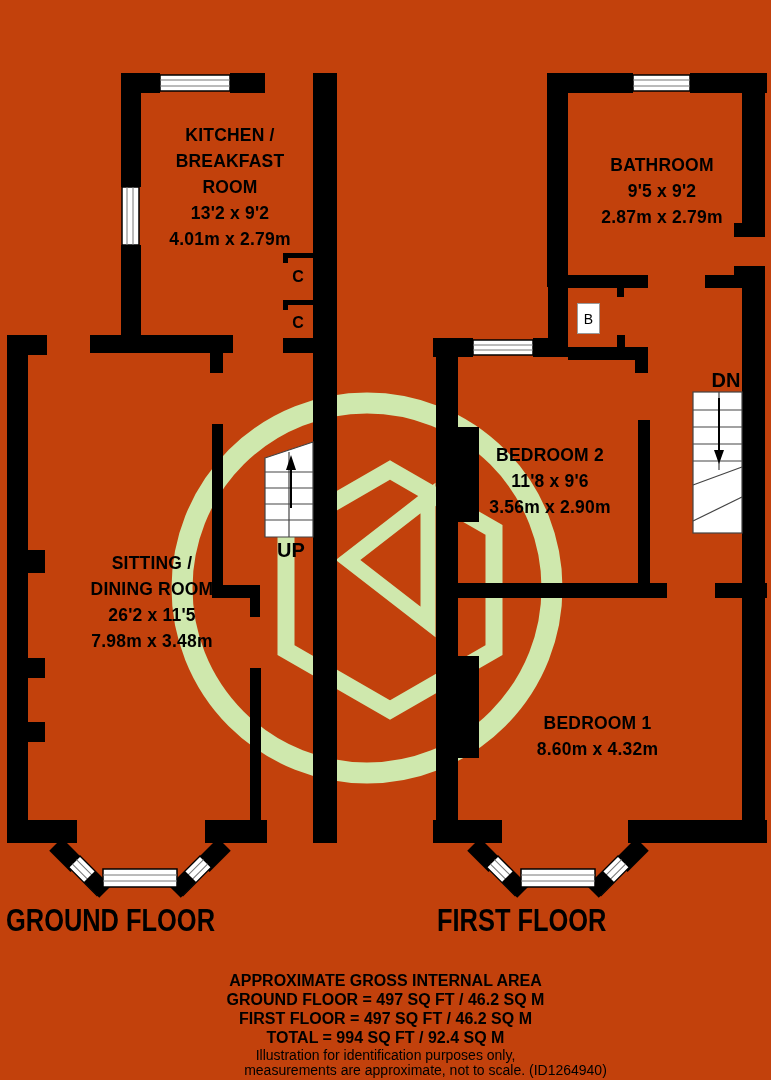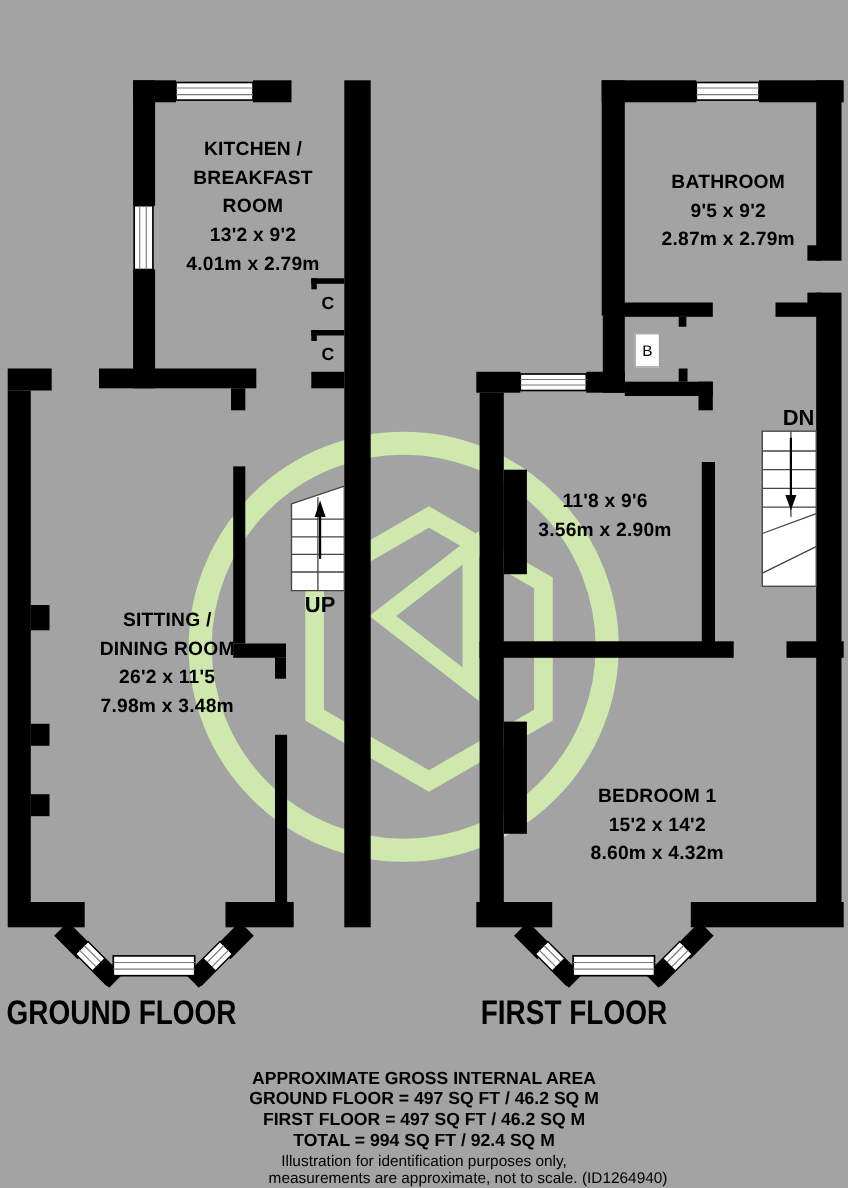--- a/index.html
+++ b/index.html
@@ -1,16 +1,16 @@
 <!DOCTYPE html>
 <html><head>
 <meta charset="utf-8">
 <style>
   html,body{margin:0;padding:0;background:#ffffff;}
-  .canvas{position:relative;width:771px;height:1080px;background:#a3a3a3;overflow:hidden;
+  .canvas{position:relative;width:771px;height:1080px;background:#c2410c;overflow:hidden;
           font-family:"Liberation Sans",sans-serif;}
   svg{position:absolute;left:0;top:0;}
   .w{fill:#000000;}
   .lbl{position:absolute;color:#000;text-align:center;font-weight:bold;}
   .room-label{font-size:17.5px;line-height:26px;letter-spacing:.2px;}
   .tiny{font-weight:bold;font-size:16px;line-height:16px;}
   .floor-title{font-size:31px;font-weight:bold;letter-spacing:0;transform:scaleX(.82);transform-origin:left center;white-space:nowrap;text-align:left;}
   .footer-line{position:absolute;left:0;width:771px;text-align:center;color:#000;}
   .fb{font-weight:bold;font-size:16px;line-height:19px;}
   .fs{font-weight:normal;font-size:14px;line-height:14px;}
@@ -224,27 +224,27 @@
   <div>7.98m x 3.48m</div>
 </div>
 
 <div class="lbl room-label" style="left:548px;top:152px;width:228px;">
   <div>BATHROOM</div>
   <div>9'5 x 9'2</div>
   <div>2.87m x 2.79m</div>
 </div>
 
 <div class="lbl room-label" style="left:440px;top:442px;width:220px;">
+  <div>BEDROOM 2</div>
   <div>11'8 x 9'6</div>
   <div>3.56m x 2.90m</div>
 </div>
 
 <div class="lbl room-label" style="left:480px;top:710px;width:235px;">
   <div>BEDROOM 1</div>
-  <div>15'2 x 14'2</div>
   <div>8.60m x 4.32m</div>
 </div>
 
 <div class="lbl" style="left:271px;top:539px;width:40px;font-size:20px;">UP</div>
 <div class="lbl" style="left:706px;top:369px;width:40px;font-size:20px;">DN</div>
 <div class="lbl tiny" style="left:288px;top:269px;width:20px;">C</div>
 <div class="lbl tiny" style="left:288px;top:315px;width:20px;">C</div>
 <div class="b-box" style="left:577px;top:303px;width:21px;height:29px;">
   <span>B</span>
 </div>

